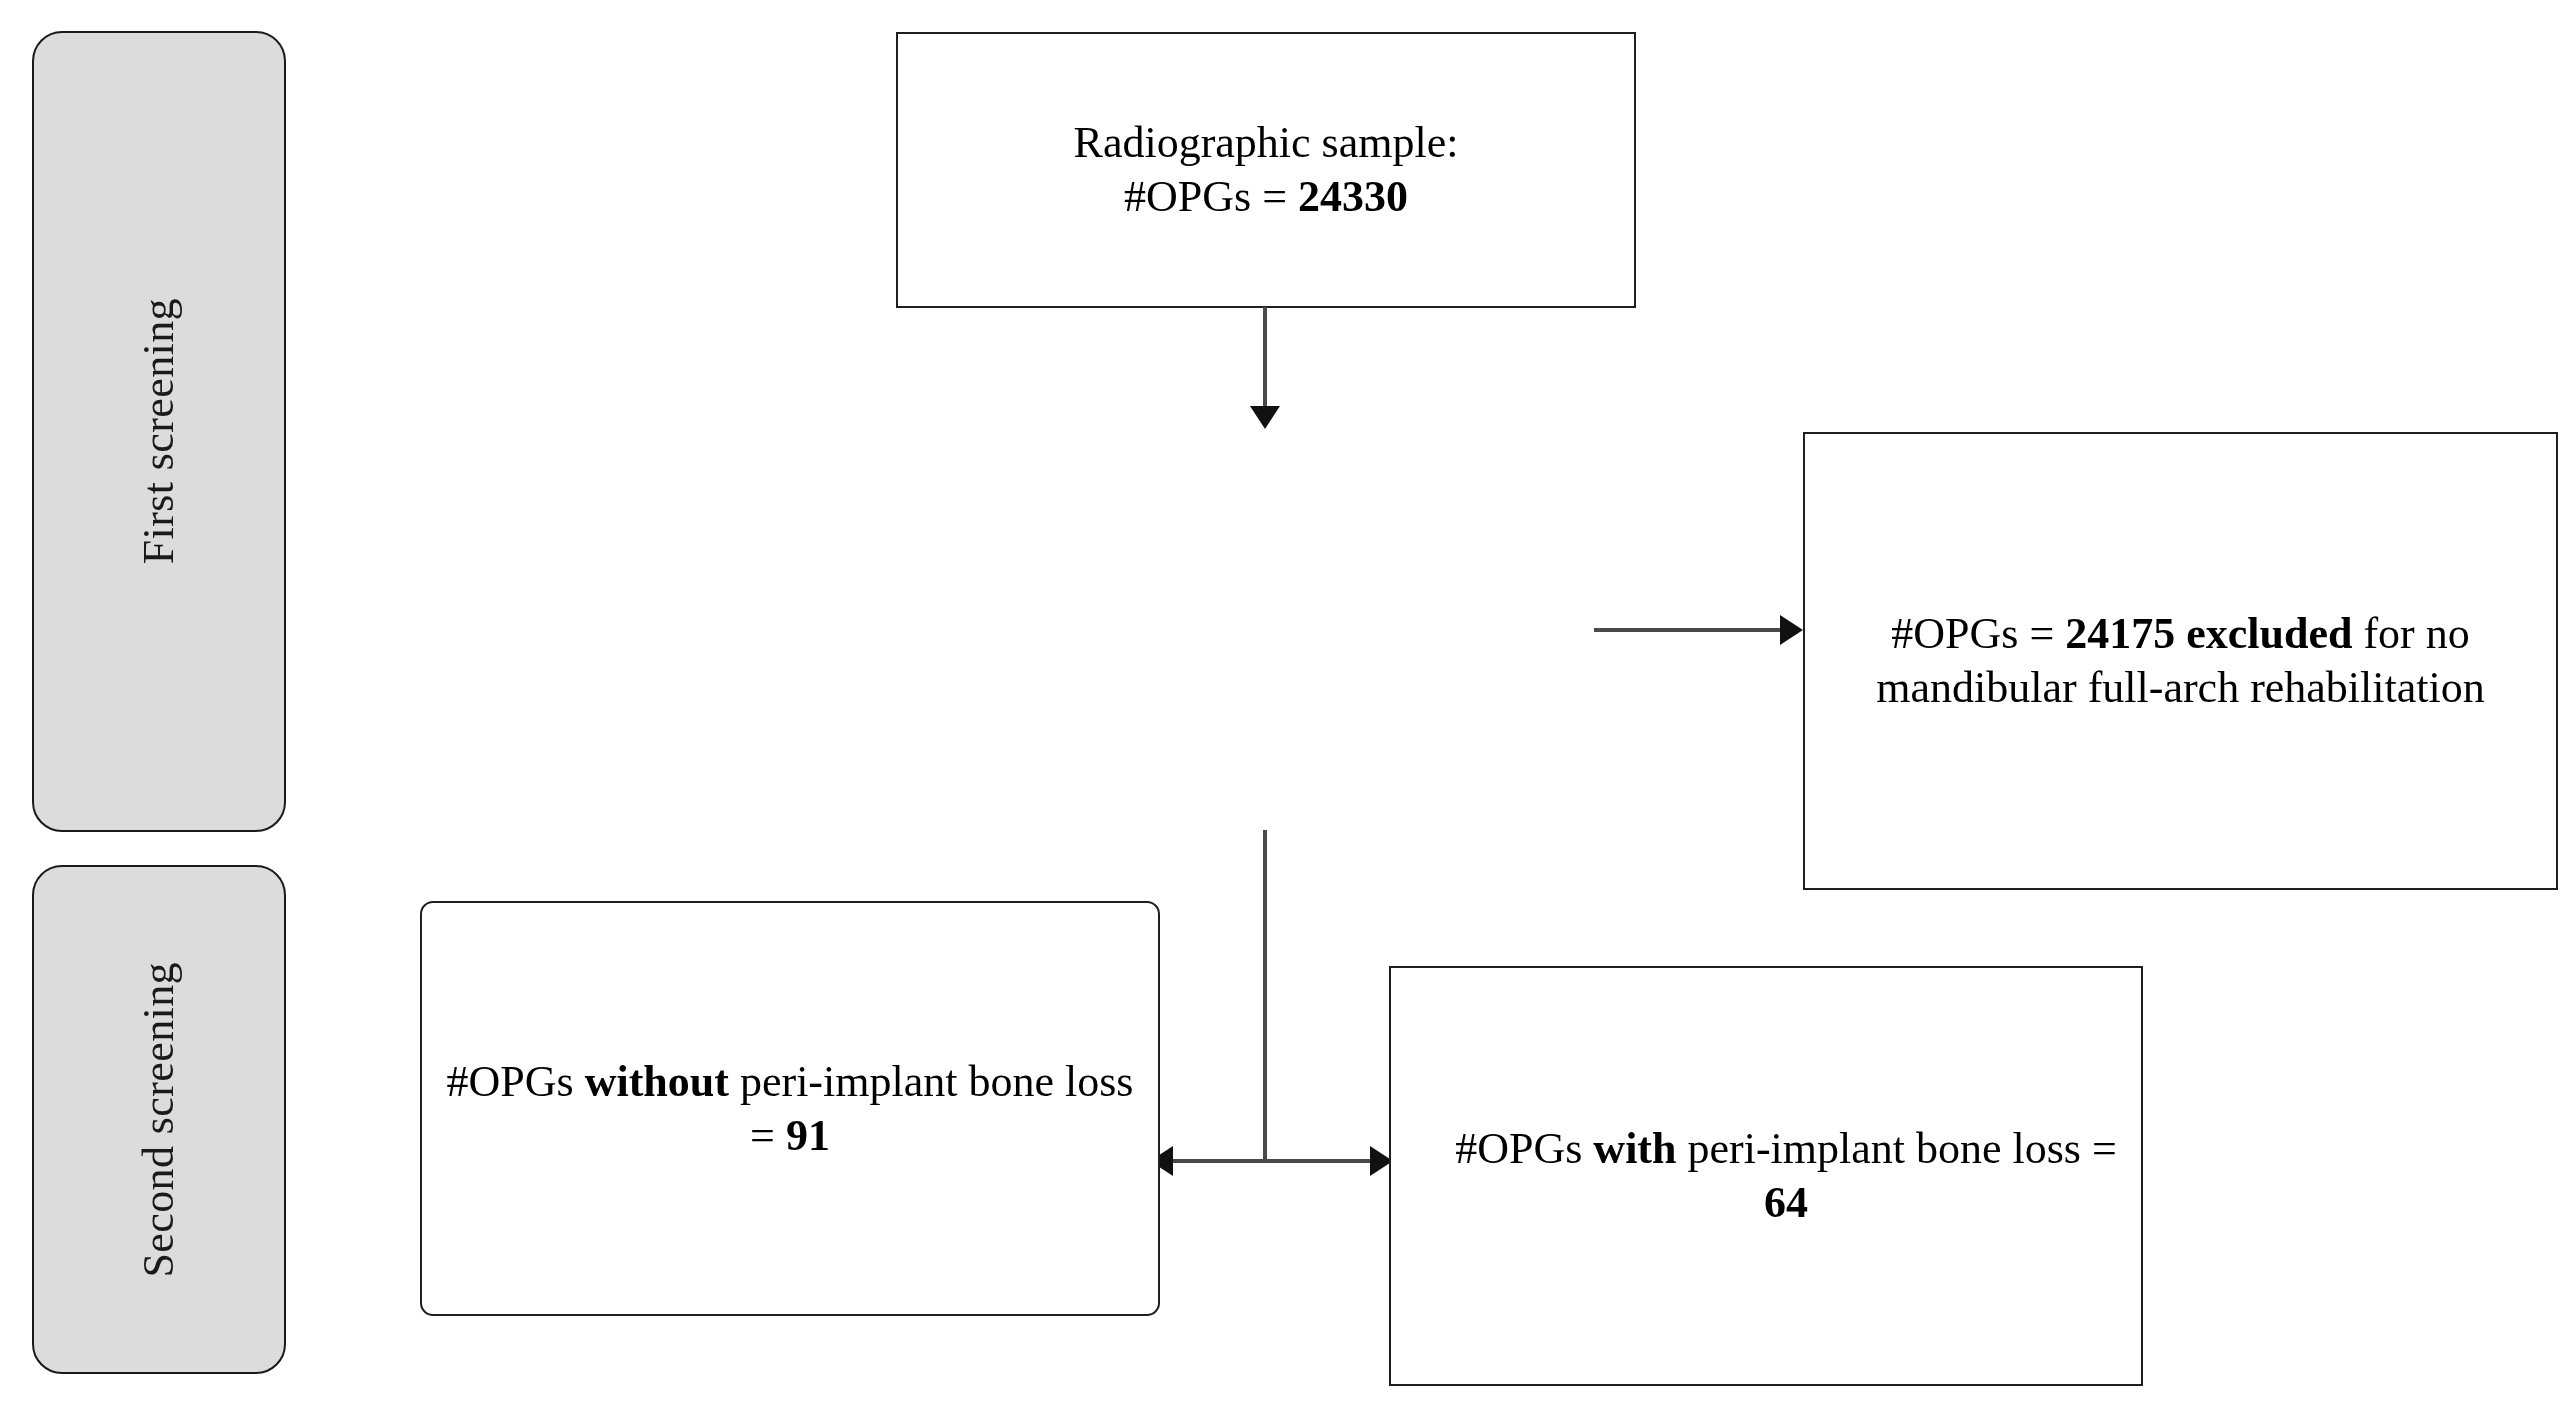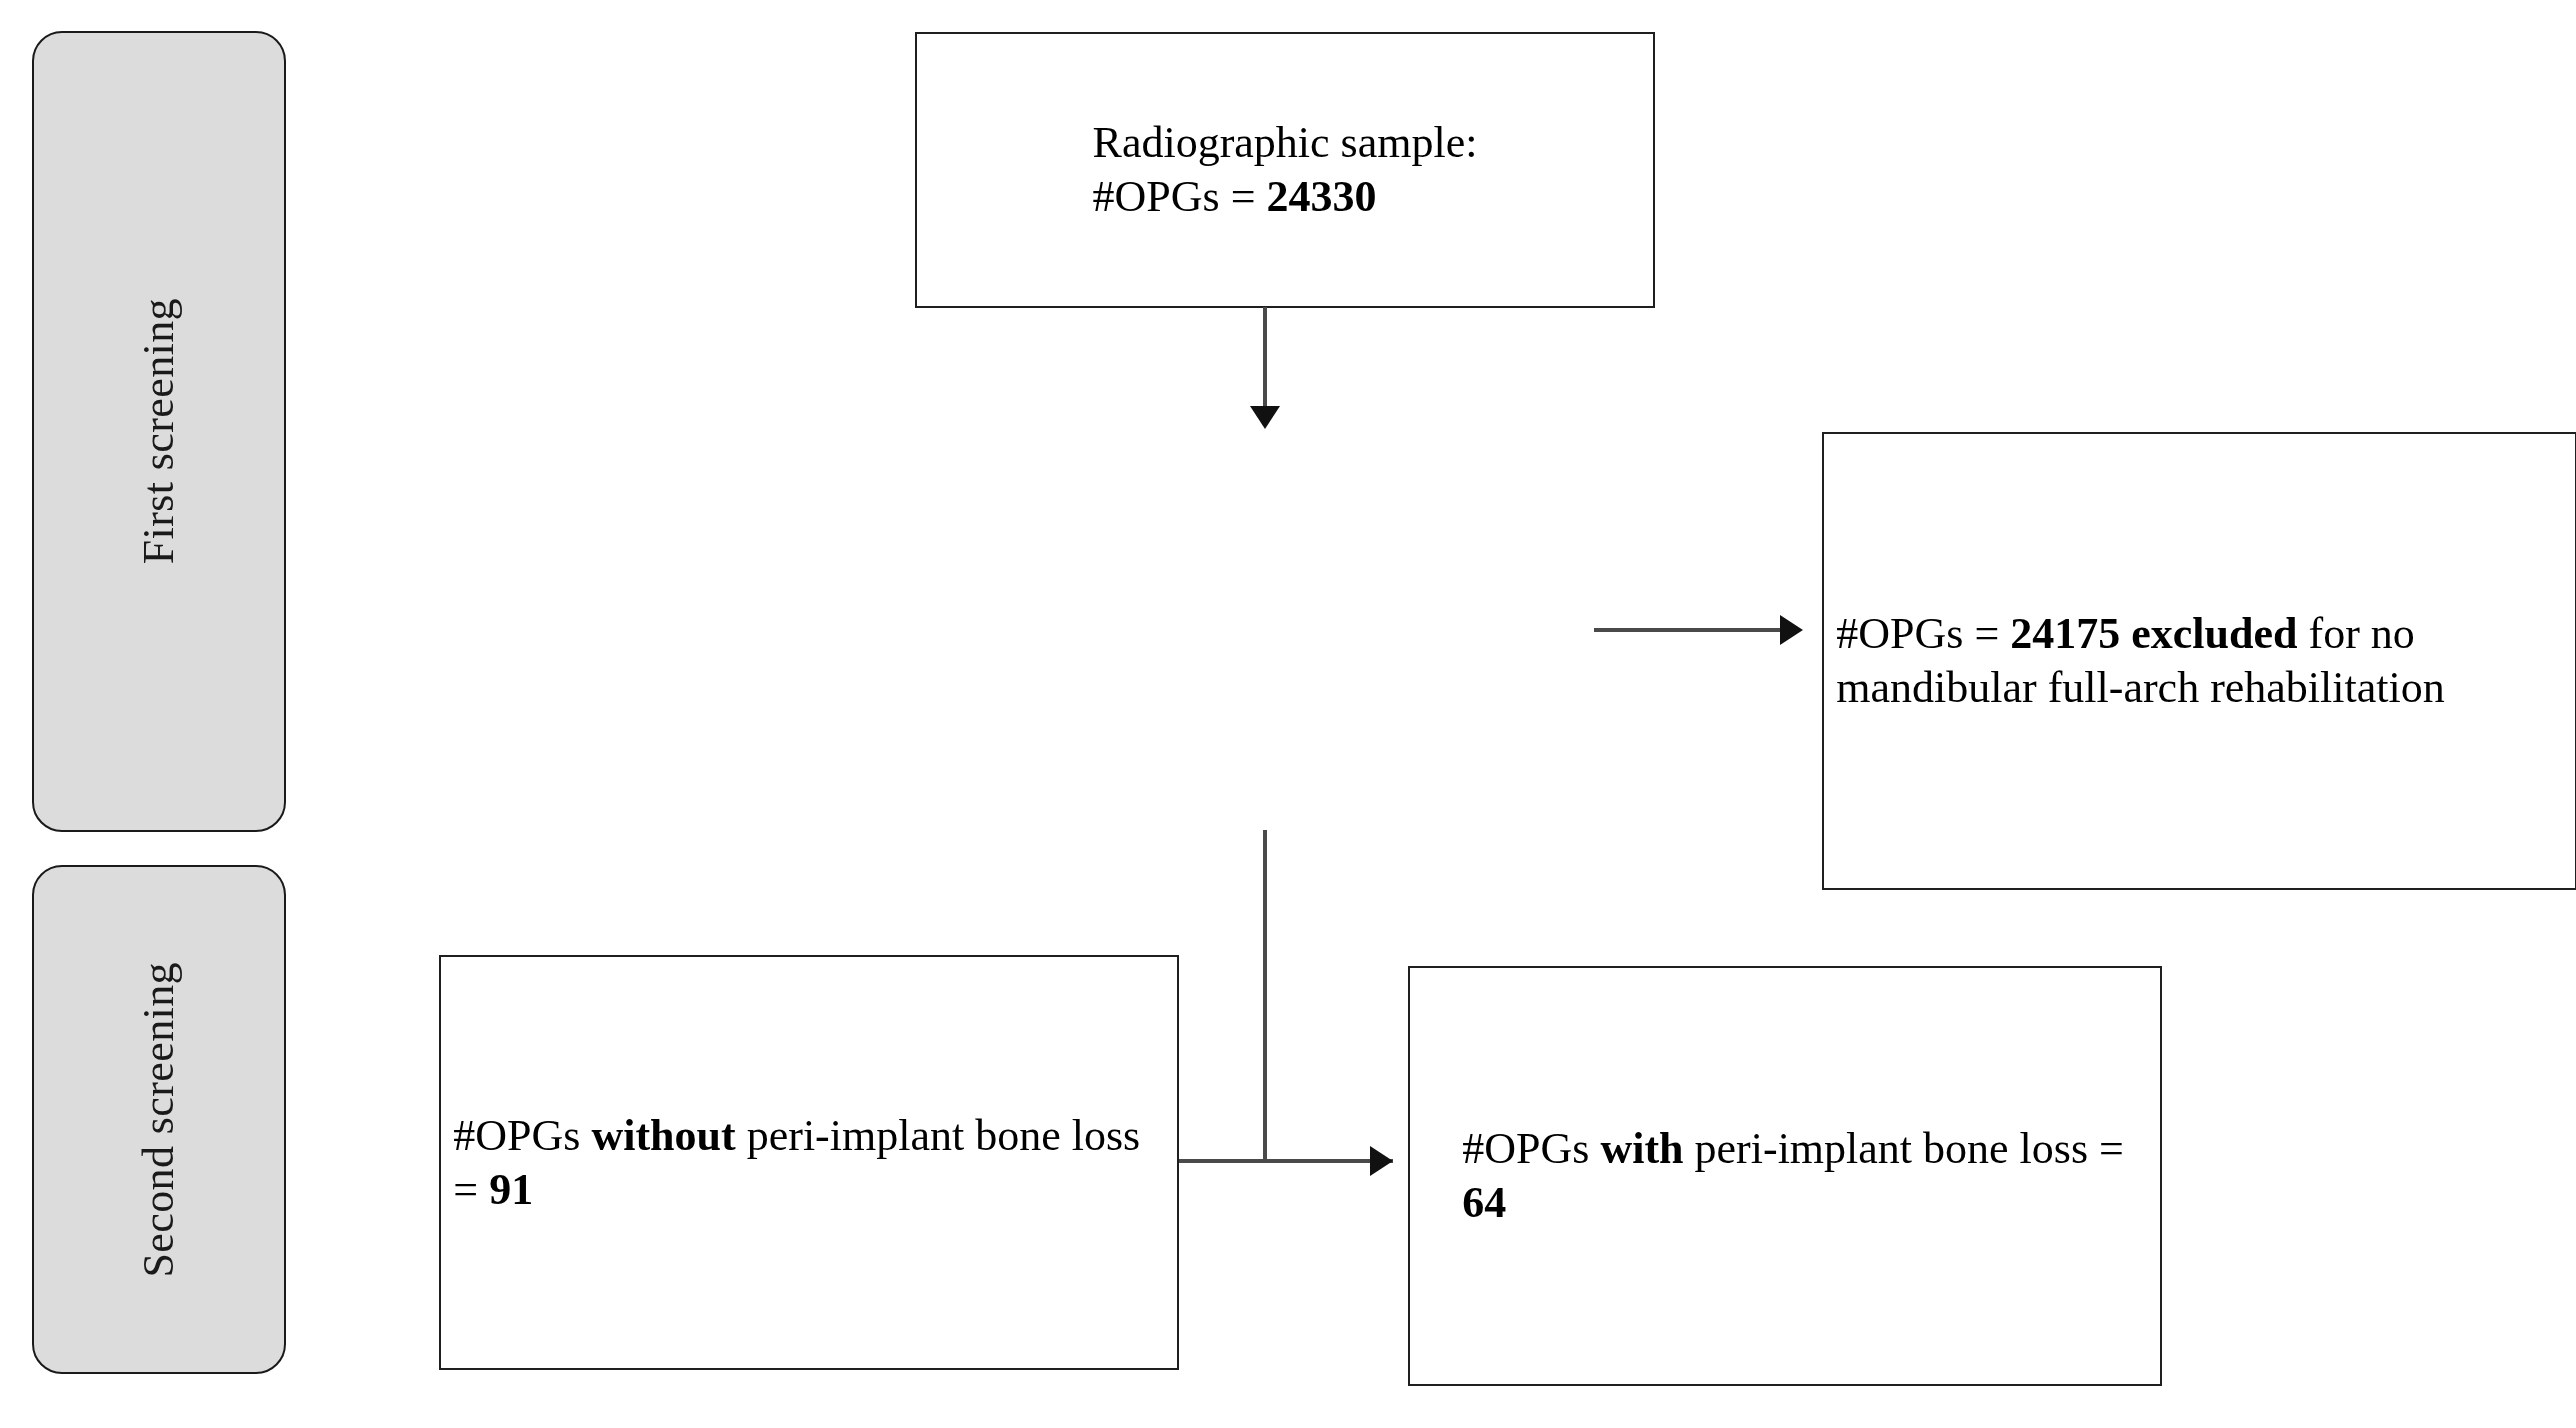--- a/index.html
+++ b/index.html
@@ -42,22 +42,21 @@
 
   
   .flow-box {
     position: absolute;
     background: #ffffff;
     border: 2.6px solid #1f1f1f;
     box-sizing: border-box;
     display: flex;
     align-items: center;
     justify-content: center;
-    text-align: left;
-    margin-left: 19px;
+    text-align: center;
   }
   .flow-box-text {
     font-size: 44px;
     line-height: 1.22;
     color: #000000;
     padding: 0 12.3px;
   }
   .flow-box-text b { font-weight: bold; }
 
   
@@ -120,21 +119,21 @@
     <div class="flow-box-text">
       <span>#OPGs = </span><b>24175 excluded</b><span> for no mandibular full-arch rehabilitation</span>
     </div>
   </div>
 
   <div class="connector v-line" style="left:1263px; top:830px; height:333px;"></div>
   <div class="connector h-line" style="left:1173px; top:1159px; width:220px;"></div>
   <div class="arrowhead arrow-left" style="left:1150px; top:1146px;"></div>
   <div class="arrowhead arrow-right" style="left:1370px; top:1146px;"></div>
 
-  <div class="flow-box" style="left:420px; top:955px; width:740px; height:415px;">
+  <div class="flow-box" style="left:420px; top:901px; width:740px; height:415px;border-radius:13px;">
     <div class="flow-box-text">
       <span>#OPGs </span><b>without</b><span> peri-implant bone loss = </span><b>91</b>
     </div>
   </div>
 
   <div class="flow-box" style="left:1389px; top:966px; width:754px; height:420px;padding-left:40px;">
     <div class="flow-box-text">
       <span>#OPGs </span><b>with</b><span> peri-implant bone loss = </span><b>64</b>
     </div>
   </div>

